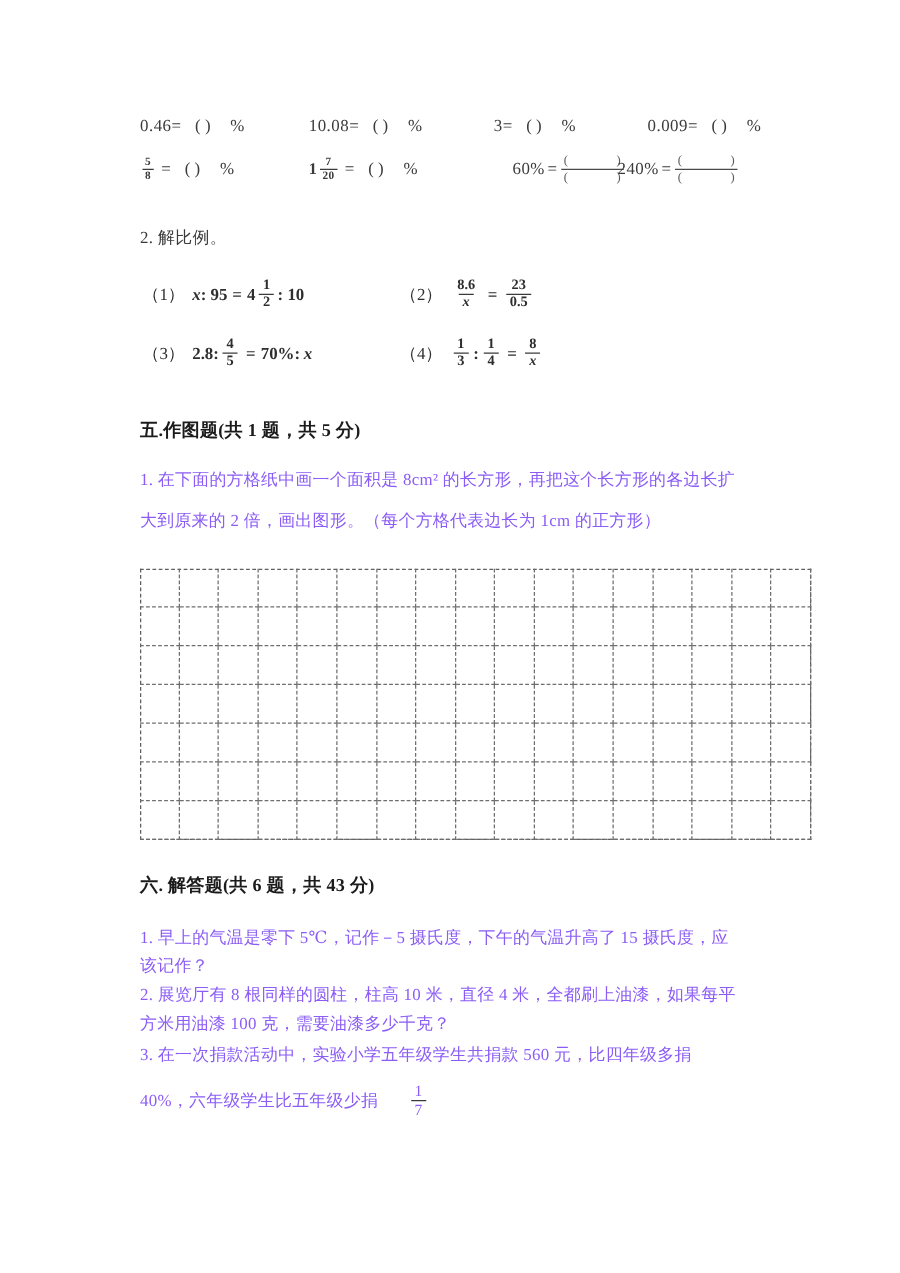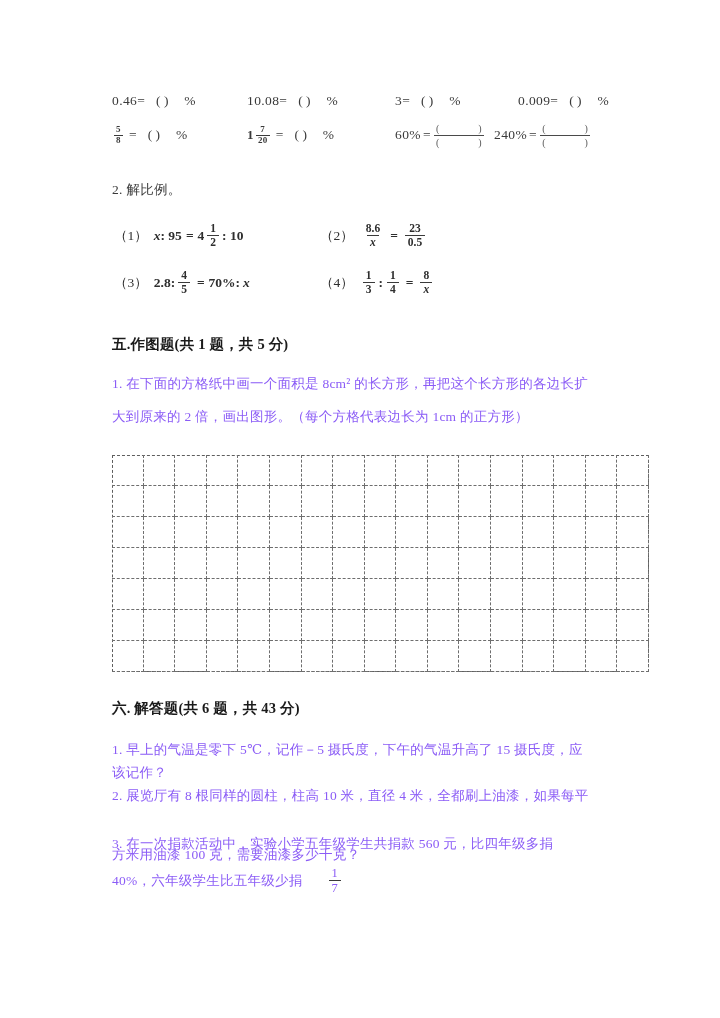--- a/index.html
+++ b/index.html
@@ -212,21 +212,21 @@
         <span class="frac">
           <span class="num">7</span>
           <span class="den">20</span>
         </span>
       </span>
       <span style="margin-left:4px;">=</span>
       <span class="blank-paren">(        )</span>
       <span class="pct">%</span>
     </span>
 
-    <span class="fib-cell" style="left:283px;">
+    <span class="fib-cell" style="left:298px;">
       <span>60%</span>
       <span style="margin:0 2px;">=</span>
       <span class="frac-blank">
         <span class="num">
           <span>(</span>
           <span>)</span>
         </span>
         <span class="den">
           <span>(</span>
           <span>)</span>
@@ -434,21 +434,21 @@
       <div class="gcell" style="left: 442.235px; top: 186px; width: 31.5882px; height: 31px;"></div>
       <div class="gcell" style="left: 473.824px; top: 186px; width: 31.5882px; height: 31px;"></div>
       <div class="gcell" style="left: 505.412px; top: 186px; width: 31.5882px; height: 31px;"></div>
     </div>
 
   <div class="section-head" style="left:112px; top:699px;">六. 解答题(共 6 题，共 43 分)</div>
 
   <div class="para wide" style="left:112px; top:737px;">1. 早上的气温是零下 5℃，记作－5 摄氏度，下午的气温升高了 15 摄氏度，应</div>
   <div class="para wide" style="left:112px; top:760px;">该记作？</div>
   <div class="para wide" style="left:112px; top:783px;">2. 展览厅有 8 根同样的圆柱，柱高 10 米，直径 4 米，全都刷上油漆，如果每平</div>
-  <div class="para wide" style="left:112px; top:806px;margin-top:36px;">方米用油漆 100 克，需要油漆多少千克？</div>
+  <div class="para wide" style="left:112px; top:806px;">方米用油漆 100 克，需要油漆多少千克？</div>
   <div class="para wide" style="left:112px; top:831px;">3. 在一次捐款活动中，实验小学五年级学生共捐款 560 元，比四年级多捐</div>
 
   <div class="para" style="left:112px; top:866px; display:flex; align-items:center; white-space:nowrap;">
     <span>40%，六年级学生比五年级少捐</span>
     <span class="frac-lg" style="margin:0 26px; font-weight:normal; font-size:12.5px;">
       <span class="num">1</span>
       <span class="den">7</span>
     </span>
   </div>
 

